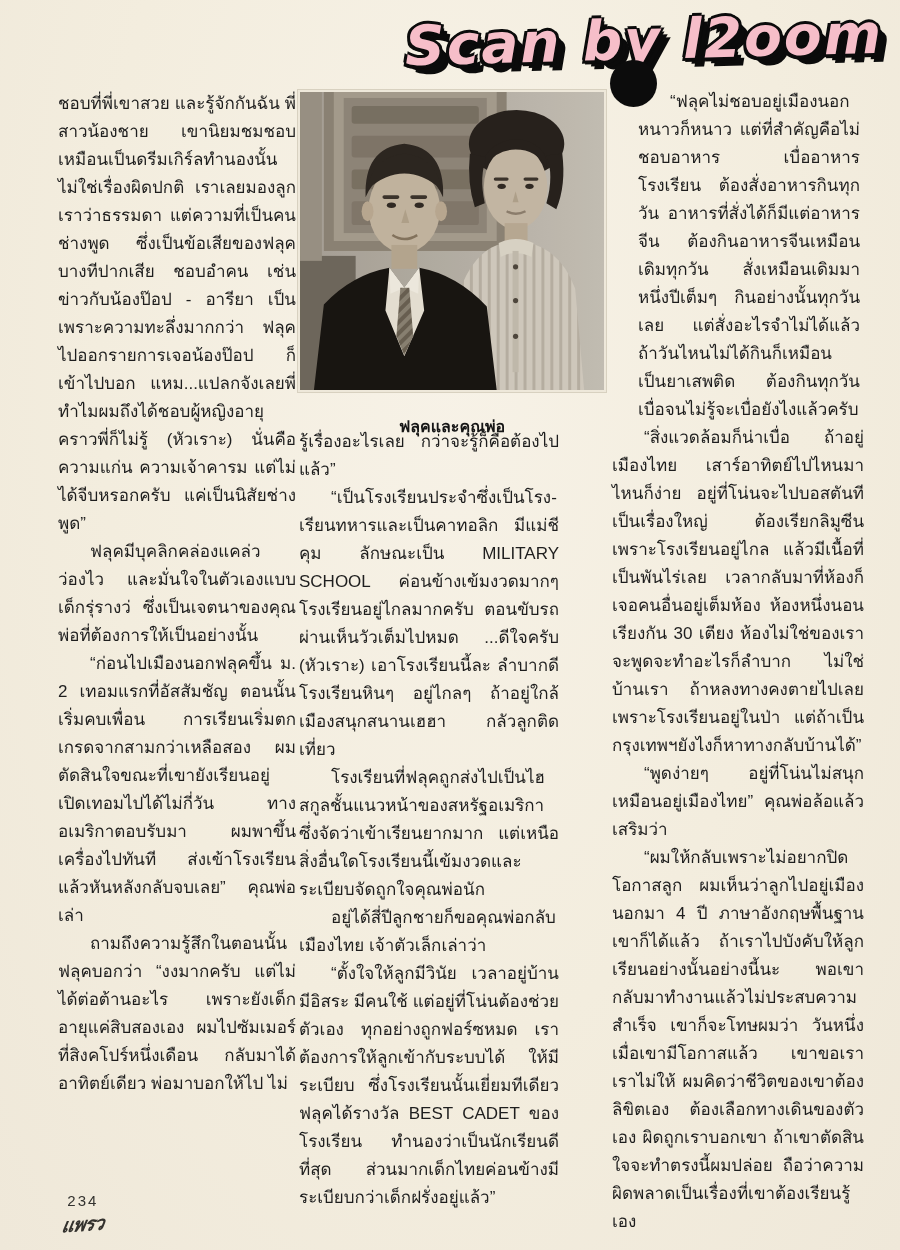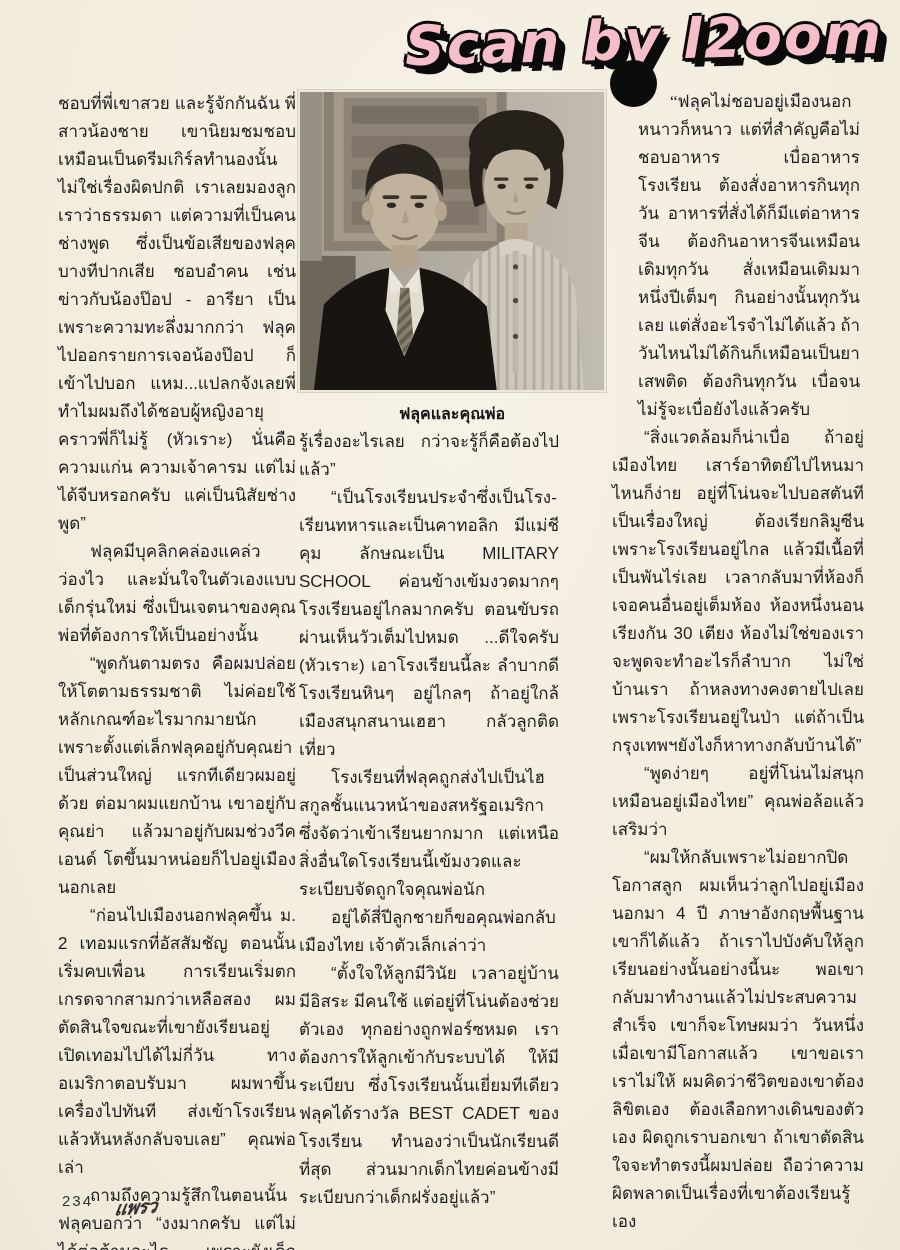--- a/index.html
+++ b/index.html
@@ -21,53 +21,52 @@
       0 -3px 0 #0b0b0b, 0 4px 0 #0b0b0b,
       6px 6px 0 #0b0b0b, 9px 9px 0 #0b0b0b;
   }
   
   .col{position:absolute;font-size:17px;line-height:28px;}
   .col-left{left:58px;top:90px;width:238px;}
   .col-middle{left:299px;top:428px;width:260px;}
   .col-right{left:612px;top:88px;width:252px;}
   .para{margin:0;text-indent:32px;text-align:justify;text-justify:inter-character;}
   .para.no-indent{text-indent:0;}
-  .para.narrow{margin-left:26px;margin-right:4px;font-family:Liberation Serif, serif;}
+  .para.narrow{margin-left:26px;margin-right:4px;}
   
   .artifact-dot{position:absolute;left:610px;top:60px;width:47px;height:47px;
     background:#0c0c0c;border-radius:50%;}
   
   .photo-figure{position:absolute;left:298px;top:90px;width:308px;margin:0;}
   .photo-frame{padding:2px;background:#eee8da;box-shadow:0 0 0 1px #d8d1c0;}
   .photo-frame svg{display:block;}
   figcaption{
-    text-align:center;font-weight:bold;font-size:16px;margin-top:9px;color:#161616;
+    text-align:center;font-weight:bold;font-size:16px;margin-top:22px;color:#161616;
   }
   
-  .footer{position:absolute;left:62px;top:1192px;display:flex;align-items:flex-start;gap:22px;color:#33322f;}
+  .footer{position:absolute;left:62px;top:1192px;display:flex;align-items:center;color:#33322f;flex-direction:column;}
   .page-number{font-size:15px;letter-spacing:2px;}
   .magazine-logo{
     display:inline-block;font-size:19px;font-style:italic;font-weight:bold;
     transform:rotate(-4deg) skewX(-14deg);color:#34322e;letter-spacing:-1px;
   }
 </style>
 </head>
 <body>
 
 <div class="page">
 
   <div class="watermark" style="color: rgb(246, 190, 201);">Scan by l2oom</div>
 
   <div class="artifact-dot"></div>
 
   <div class="col col-left" lang="th">
 
   <p class="para no-indent">ชอบที่พี่เขาสวย และรู้จักกันฉัน พี่สาวน้องชาย เขานิยมชมชอบ เหมือนเป็นดรีมเกิร์ลทำนองนั้น ไม่ใช่เรื่องผิดปกติ เราเลยมองลูกเราว่าธรรมดา แต่ความที่เป็นคนช่างพูด ซึ่งเป็นข้อเสียของฟลุค บางทีปากเสีย ชอบอำคน เช่นข่าวกับน้องป๊อป - อารียา เป็นเพราะความทะลึ่งมากกว่า ฟลุคไปออกรายการเจอน้องป๊อป ก็เข้าไปบอก แหม...แปลกจังเลยพี่ ทำไมผมถึงได้ชอบผู้หญิงอายุคราวพี่ก็ไม่รู้ (หัวเราะ) นั่นคือความแก่น ความเจ้าคารม แต่ไม่ได้จีบหรอกครับ แค่เป็นนิสัยช่างพูด”</p>
-      <p class="para">ฟลุคมีบุคลิกคล่องแคล่วว่องไว และมั่นใจในตัวเองแบบเด็กรุ่นใหม่ ซึ่งเป็นเจตนาของคุณพ่อที่ต้องการให้เป็นอย่างนั้น</p>
-      <p class="para">“พูดกันตามตรง คือผมปล่อยให้โตตามธรรมชาติ ไม่ค่อยใช้หลักเกณฑ์อะไรมากมายนัก เพราะตั้งแต่เล็กฟลุคอยู่กับคุณย่าเป็นส่วนใหญ่ แรกทีเดียวผมอยู่ด้วย ต่อมาผมแยกบ้าน เขาอยู่กับคุณย่า แล้วมาอยู่กับผมช่วงวีคเอนด์ โตขึ้นมาหน่อยก็ไปอยู่เมืองนอกเลย</p>
+      <p class="para">ฟลุคมีบุคลิกคล่องแคล่วว่องไว และมั่นใจในตัวเองแบบเด็กรุ่รางว่ ซึ่งเป็นเจตนาของคุณพ่อที่ต้องการให้เป็นอย่างนั้น</p>
       <p class="para">“ก่อนไปเมืองนอกฟลุคขึ้น ม. 2 เทอมแรกที่อัสสัมชัญ ตอนนั้นเริ่มคบเพื่อน การเรียนเริ่มตก เกรดจากสามกว่าเหลือสอง ผมตัดสินใจขณะที่เขายังเรียนอยู่ เปิดเทอมไปได้ไม่กี่วัน ทางอเมริกาตอบรับมา ผมพาขึ้นเครื่องไปทันที ส่งเข้าโรงเรียนแล้วหันหลังกลับจบเลย” คุณพ่อเล่า</p>
       <p class="para">ถามถึงความรู้สึกในตอนนั้น ฟลุคบอกว่า “งงมากครับ แต่ไม่ได้ต่อต้านอะไร เพราะยังเด็ก อายุแค่สิบสองเอง ผมไปซัมเมอร์ที่สิงคโปร์หนึ่งเดือน กลับมาได้อาทิตย์เดียว พ่อมาบอกให้ไป ไม่</p>
     </div>
 
   <figure class="photo-figure">
     <div class="photo-frame">
       <svg viewBox="0 0 306 300" width="304" height="298">
         <defs>
           <linearGradient id="wall" x1="0" y1="0" x2="1" y2="0">
             <stop offset="0" stop-color="#a8a297"></stop>

